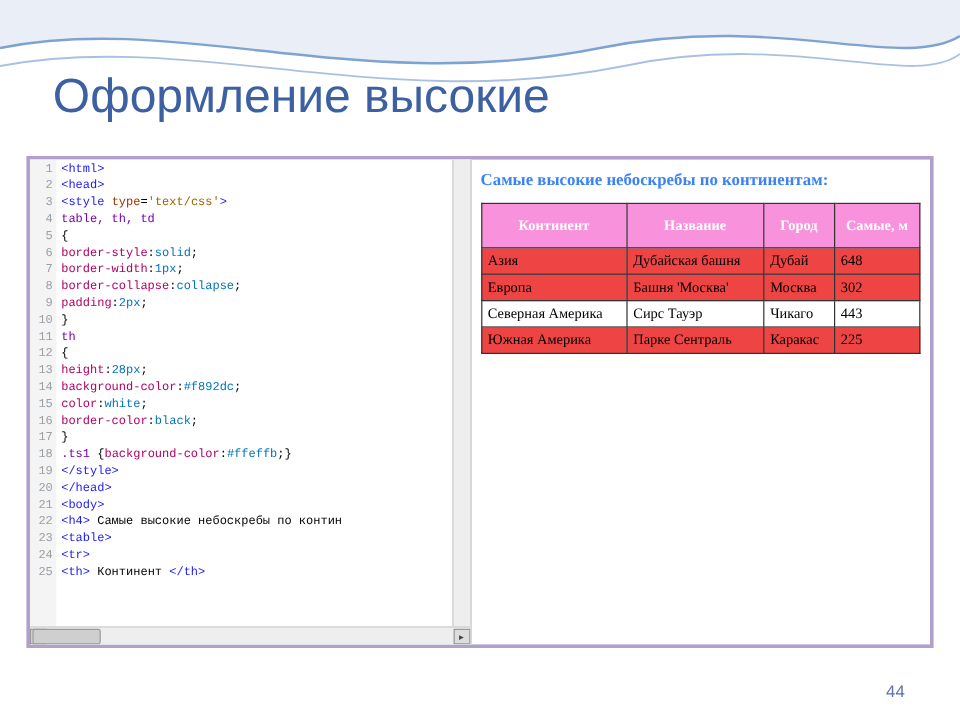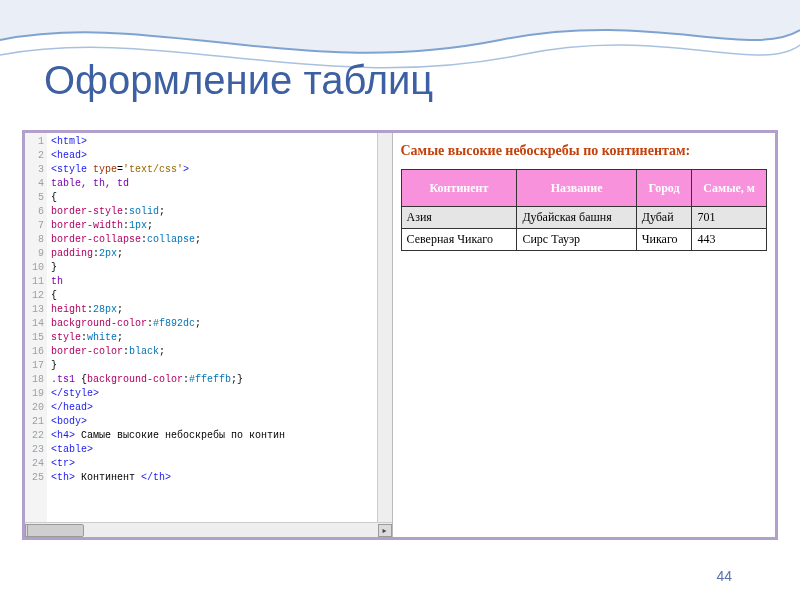--- a/index.html
+++ b/index.html
@@ -10,57 +10,57 @@
   .code-pane{flex:1;border-right:1px solid #bbb;position:relative;background:#fff;overflow:hidden}
   .gutter{position:absolute;top:0;left:0;width:22px;bottom:14px;background:#f4f4f4;color:#9aa0a6;font:10px/14px "Courier New",monospace;text-align:right;padding:2px 3px 2px 0;box-sizing:border-box}
   .code{position:absolute;top:0;left:22px;right:0;bottom:14px;padding:2px 4px;font:10px/14px "Courier New",monospace;color:#000;white-space:pre;overflow:hidden}
   .tag{color:#1a1af0}.attr{color:#993300}.str{color:#960}.prop{color:#b00060}.val{color:#0074b8}.sel{color:#7a00b0}.txt{color:#000}
   .hscroll{position:absolute;left:0;right:0;bottom:0;height:14px;background:#eee;border-top:1px solid #ccc}
   .hscroll .thumb{position:absolute;left:2px;top:1px;width:55px;height:11px;background:#cfcfcf;border:1px solid #9a9a9a;border-radius:2px}
   .hscroll .arr{position:absolute;top:1px;width:12px;height:11px;background:#dcdcdc;border:1px solid #9a9a9a;color:#444;font:8px/11px sans-serif;text-align:center}
   .hscroll .al{left:0}.hscroll .ar{right:0}
   .vscroll{position:absolute;top:0;right:0;width:14px;bottom:14px;background:#eee;border-left:1px solid #ccc}
   .render-pane{flex:1;padding:6px 8px;overflow:hidden;font-family:"Times New Roman",serif}
-  .render-pane h4{margin:4px 0 10px 0;font-size:14px;font-weight:700;color:#c2410c}
+  .render-pane h4{margin:4px 0 10px 0;font-size:14px;font-weight:700;color:#3b82f6}
   table.sky{border-collapse:collapse;width:100%;font-size:12px}
   table.sky th,table.sky td{border:1px solid #333;padding:3px 5px;text-align:left;vertical-align:middle}
   table.sky th{height:30px;background:#f892dc;color:#fff;text-align:center;font-weight:700}
-  table.sky tr.ts1 td{background:#e5e5e5}
-  .pagenum{position:absolute;bottom:16px;right:68px;color:#5a73a8;font-size:14px}
+  table.sky tr.ts1 td{background:#ef4444}
+  .pagenum{position:absolute;bottom:16px;right:46px;color:#5a73a8;font-size:14px}
 </style>
 </head>
 <body>
 
 <div class="slide">
   <svg class="wave-bg" viewBox="0 0 800 110" preserveAspectRatio="none">
     <path d="M0,40 C150,10 300,80 500,40 C650,10 750,60 800,30 L800,0 L0,0 Z" fill="#e9eef7"></path>
     <path d="M0,40 C150,10 300,80 500,40 C650,10 750,60 800,30" stroke="#7fa3d0" stroke-width="2" fill="none"></path>
     <path d="M0,55 C160,25 320,95 520,55 C660,25 760,75 800,45" stroke="#a9c1e0" stroke-width="1.5" fill="none"></path>
   </svg>
 
-  <div class="title">Оформление таблиц</div>
+  <div class="title">Оформление высокие</div>
 
   <div class="panel">
     <div class="code-pane">
       <div class="gutter" id="gutter">1<br>2<br>3<br>4<br>5<br>6<br>7<br>8<br>9<br>10<br>11<br>12<br>13<br>14<br>15<br>16<br>17<br>18<br>19<br>20<br>21<br>22<br>23<br>24<br>25</div>
       <div class="code" id="code"><span class="tag">&lt;html&gt;</span>
 <span class="tag">&lt;head&gt;</span>
 <span class="tag">&lt;style</span> <span class="attr">type</span>=<span class="str">'text/css'</span><span class="tag">&gt;</span>
 <span class="sel">table, th, td</span>
 {
 <span class="prop">border-style</span>:<span class="val">solid</span>;
 <span class="prop">border-width</span>:<span class="val">1px</span>;
 <span class="prop">border-collapse</span>:<span class="val">collapse</span>;
 <span class="prop">padding</span>:<span class="val">2px</span>;
 }
 <span class="sel">th</span>
 {
 <span class="prop">height</span>:<span class="val">28px</span>;
 <span class="prop">background-color</span>:<span class="val">#f892dc</span>;
-<span class="prop">style</span>:<span class="val">white</span>;
+<span class="prop">color</span>:<span class="val">white</span>;
 <span class="prop">border-color</span>:<span class="val">black</span>;
 }
 <span class="sel">.ts1</span> {<span class="prop">background-color</span>:<span class="val">#ffeffb</span>;}
 <span class="tag">&lt;/style&gt;</span>
 <span class="tag">&lt;/head&gt;</span>
 <span class="tag">&lt;body&gt;</span>
 <span class="tag">&lt;h4&gt;</span><span class="txt"> Самые высокие небоскребы по контин</span>
 <span class="tag">&lt;table&gt;</span>
 <span class="tag">&lt;tr&gt;</span>
 <span class="tag">&lt;th&gt;</span><span class="txt"> Континент </span><span class="tag">&lt;/th&gt;</span></div>
@@ -81,27 +81,39 @@
               <th>Название</th>
               <th>Город</th>
               <th>Самые, м</th>
             </tr>
           </thead>
         <tbody id="tbody">
             <tr class="ts1">
               <td>Азия</td>
               <td>Дубайская башня</td>
               <td>Дубай</td>
-              <td>701</td>
+              <td>648</td>
+            </tr>
+            <tr class="ts1">
+              <td>Европа</td>
+              <td>Башня 'Москва'</td>
+              <td>Москва</td>
+              <td>302</td>
             </tr>
             <tr class="">
-              <td>Северная Чикаго</td>
+              <td>Северная Америка</td>
               <td>Сирс Тауэр</td>
               <td>Чикаго</td>
               <td>443</td>
+            </tr>
+            <tr class="ts1">
+              <td>Южная Америка</td>
+              <td>Парке Сентраль</td>
+              <td>Каракас</td>
+              <td>225</td>
             </tr>
           </tbody>
       </table>
     </div>
   </div>
 
   <div class="pagenum">44</div>
 </div>
 
 </body></html>

